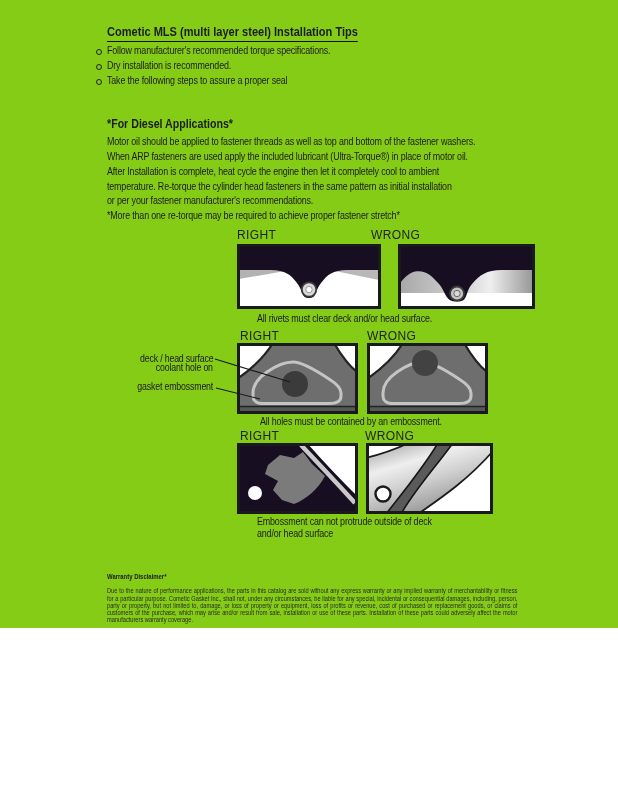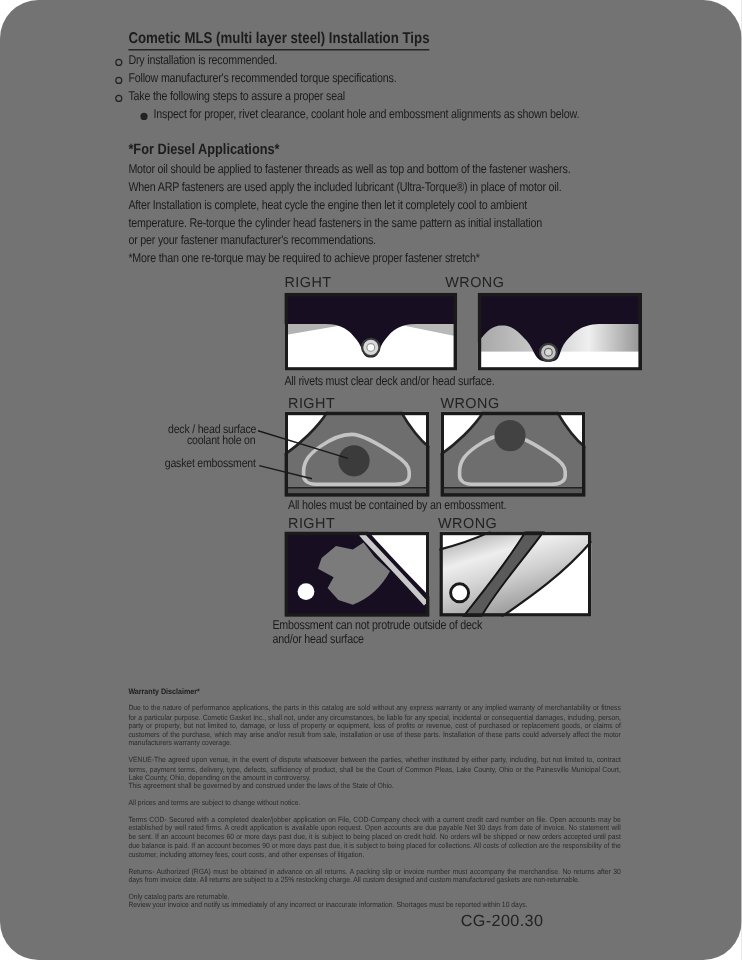--- a/index.html
+++ b/index.html
@@ -1,33 +1,33 @@
 <!DOCTYPE html>
 <html><head>
 <meta charset="utf-8">
 <style>
   html,body{margin:0;padding:0;background:#ffffff;}
-  .page{position:relative;width:618px;height:800px;background:#737373;overflow:hidden;
-        font-family:"Liberation Sans","DejaVu Sans",sans-serif;color:#1c1c1c;border-radius:32px;}
+  .page{position:relative;width:618px;height:628px;background:#84cc16;overflow:hidden;
+        font-family:"Liberation Sans","DejaVu Sans",sans-serif;color:#1c1c1c;}
   .abs{position:absolute;}
   .nowrap{white-space:nowrap;}
   .cond{display:inline-block;transform:scaleX(0.85);transform-origin:0 0;white-space:nowrap;}
   .cond-r{display:inline-block;transform:scaleX(0.88);transform-origin:100% 0;white-space:nowrap;}
   .title{left:107px;top:24px;font-size:13px;font-weight:bold;}
   .title .cond{border-bottom:1.6px solid #111;padding-bottom:2px;}
   .bullets{left:96px;top:44px;font-size:10.5px;letter-spacing:-0.2px;}
   .brow{display:flex;align-items:flex-start;height:15px;}
   .brow.sub{padding-left:21px;}
   .mk{flex:0 0 auto;width:4px;height:4px;border-radius:50%;margin:4.5px 5px 0 0;}
   .mk.open{border:1px solid #222;}
   .mk.fill{background:#222;border:1px solid #222;}
   .dieselh{left:107px;top:117px;font-size:12.5px;font-weight:bold;}
   .para{left:107px;font-size:10.5px;letter-spacing:-0.2px;line-height:14.6px;}
   .dlabel{font-size:12px;letter-spacing:0.4px;color:#222;width:110px;}
-  .caption{font-size:10.5px;letter-spacing:-0.2px;line-height:12px;}
+  .caption{font-size:10.5px;letter-spacing:-0.2px;line-height:12px;margin-left:20px;}
   .panel{display:block;}
   .sidelbl{left:98px;width:115px;text-align:right;font-size:10px;letter-spacing:-0.2px;}
   .overlay{position:absolute;left:0;top:0;pointer-events:none;}
   .disc{left:107px;top:573px;width:456px;transform:scaleX(0.9);transform-origin:0 0;
         font-size:6.3px;line-height:7.3px;text-align:justify;color:#2a2a2a;}
   .disc h4{font-size:6.6px;margin:0 0 7px 0;color:#1c1c1c;}
   .disc p{margin:6.5px 0 0 0;}
   .disc p.first{margin-top:0;}
   .disc p.tight{margin-top:0;}
   .footer{left:384px;top:760px;font-size:13.5px;letter-spacing:0.3px;color:#222;}
@@ -37,33 +37,29 @@
 
 <div class="page">
 
   <div class="abs title">
     <span class="cond">Cometic MLS (multi layer steel) Installation Tips</span>
   </div>
 
   <div class="abs bullets">
     <div class="brow">
       <span class="mk open"></span>
+      <span class="cond">Follow manufacturer's recommended torque specifications.</span>
+    </div>
+    <div class="brow">
+      <span class="mk open"></span>
       <span class="cond">Dry installation is recommended.</span>
     </div>
     <div class="brow">
       <span class="mk open"></span>
-      <span class="cond">Follow manufacturer's recommended torque specifications.</span>
-    </div>
-    <div class="brow">
-      <span class="mk open"></span>
       <span class="cond">Take the following steps to assure a proper seal</span>
-    </div>
-    <div class="brow sub">
-      <span class="mk fill"></span>
-      <span class="cond">Inspect for proper, rivet clearance, coolant hole and embossment alignments as shown below.</span>
     </div>
   </div>
 
   <div class="abs dieselh">
     <span class="cond">*For Diesel Applications*</span>
   </div>
   <div class="abs para" style="top:164px;">
     <div><span class="cond">After Installation is complete, heat cycle the engine then let it completely cool to ambient</span></div>
     <div><span class="cond">temperature. Re-torque the cylinder head fasteners in the same pattern as initial installation</span></div>
     <div><span class="cond">or per your fastener manufacturer's recommendations.</span></div>
@@ -177,21 +173,21 @@
     <rect width="127" height="71" fill="url(#gs)"></rect>
     <path d="M0,0 H43 C30,6 16,11 0,15 Z" fill="#ffffff"></path>
     <path d="M43,0 C30,6 16,11 0,15" stroke="#1a1a1a" stroke-width="1.8" fill="none"></path>
     <path d="M127,8 V71 H52 C72,57 101,38 127,8 Z" fill="#ffffff"></path>
     <path d="M127,8 C101,38 72,57 52,71" stroke="#1a1a1a" stroke-width="1.8" fill="none"></path>
     <path d="M72,0 H87 C68,26 48,48 35,71 H20 C38,48 57,25 72,0 Z" fill="#5a5a5a" stroke="#151515" stroke-width="1.6"></path>
     <circle cx="17" cy="51" r="7.5" fill="#ffffff" stroke="#1a1a1a" stroke-width="2.4"></circle>
     <rect x="1.5" y="1.5" width="124" height="68" fill="none" stroke="#1a1a1a" stroke-width="3"></rect>
   </svg>
 
-  <div class="abs caption" style="left:227px;top:515px;">
+  <div class="abs caption" style="left:237px;top:515px;">
     <div><span class="cond">Embossment can not protrude outside of deck</span></div>
     <div><span class="cond">and/or head surface</span></div>
   </div>
 
   <svg class="overlay" width="618" height="800" viewBox="0 0 618 800">
     <line x1="215" y1="359" x2="290" y2="382" stroke="#1a1a1a" stroke-width="1.2"></line>
     <line x1="216" y1="388" x2="260" y2="399" stroke="#1a1a1a" stroke-width="1.2"></line>
   </svg>
 
   <div class="abs disc">

